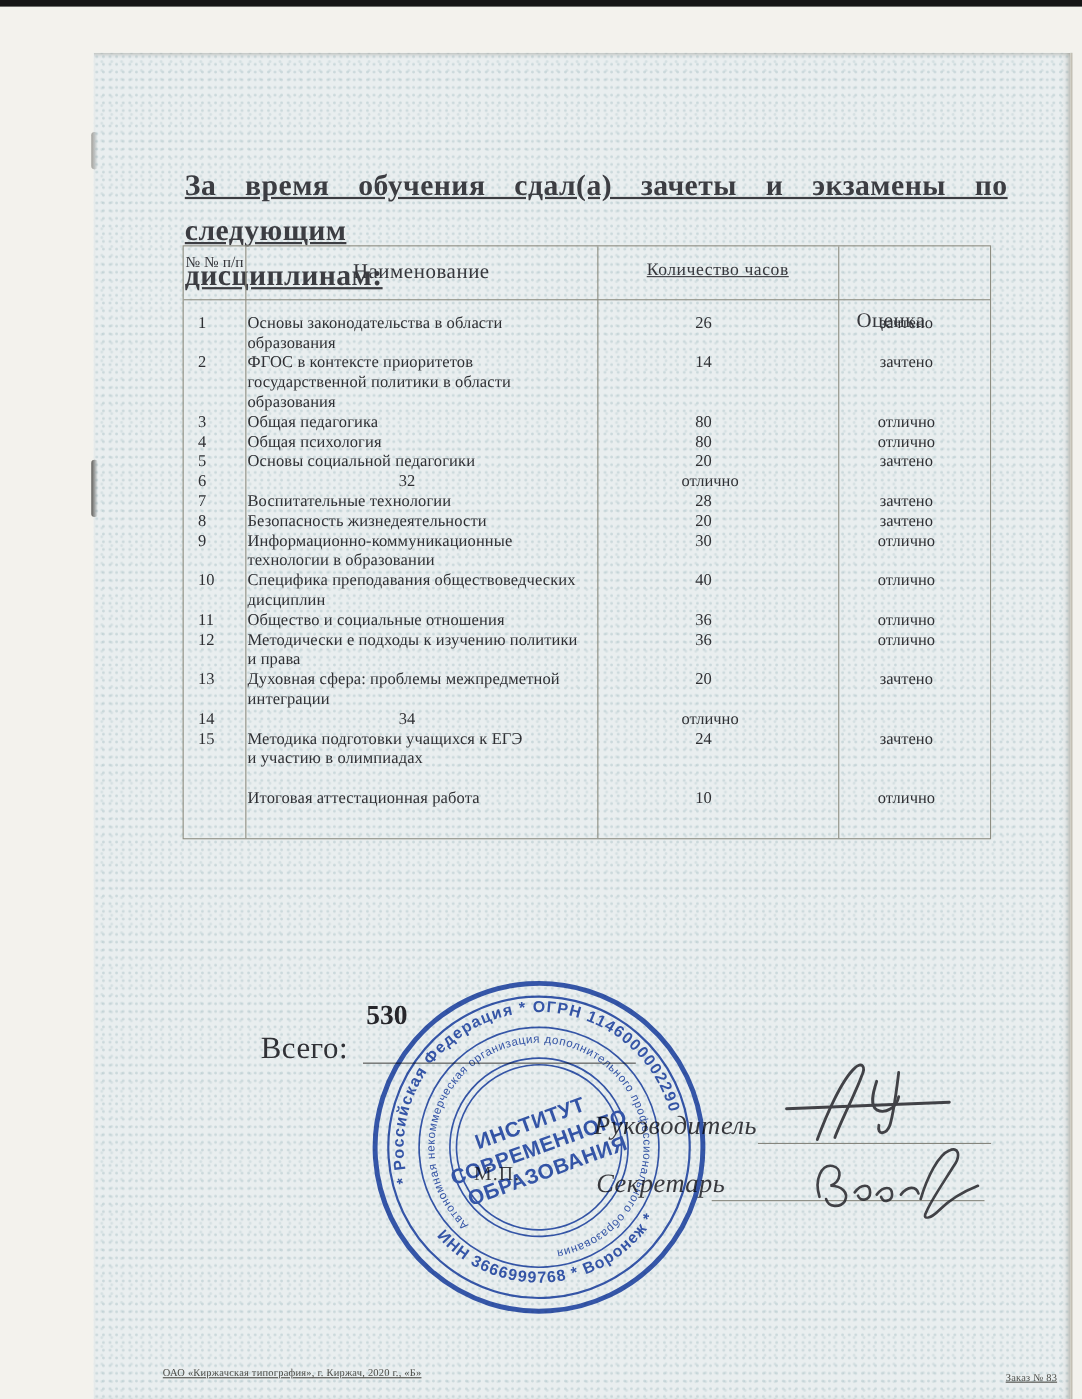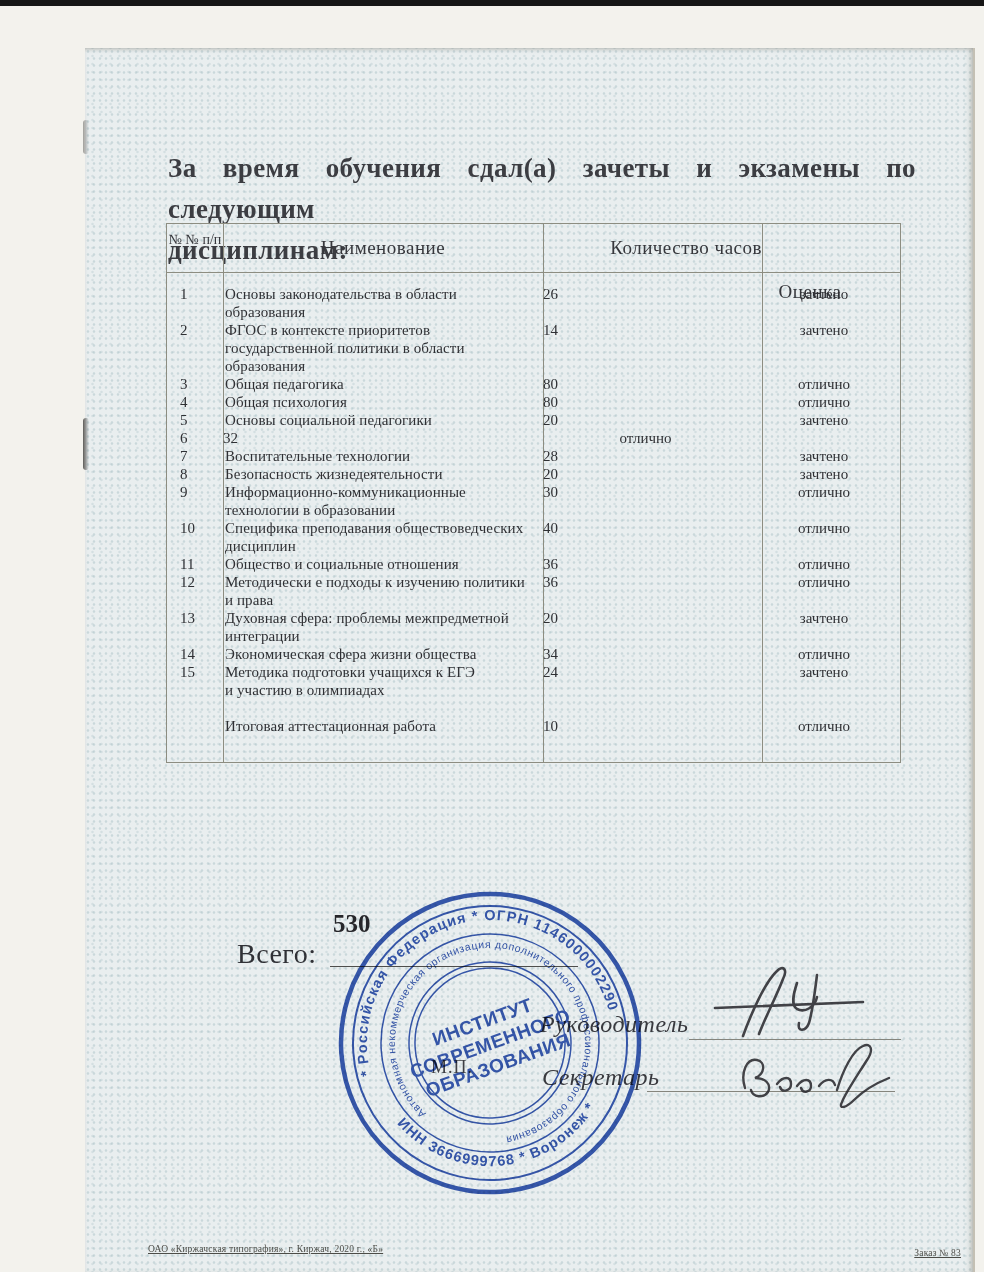--- a/index.html
+++ b/index.html
@@ -30,44 +30,44 @@
   .edge-curl {
     position:absolute; left:83px; top:418px; width:6px; height:52px;
     background:linear-gradient(to right, rgba(40,40,38,.75), rgba(40,40,38,0));
     border-radius:3px;
   }
   .edge-curl2 { top:120px; height:34px; opacity:.55; }
 
   .heading {
     position:absolute; left:83px; top:100px; width:748px;
     font-size:27px; line-height:41px; font-weight:bold;
-    color:#3c3d42; letter-spacing:.4px;
+    color:#3c3d42; letter-spacing:.4px;text-decoration:underline;
   }
   .heading .l1 { text-align:justify; text-align-last:justify; }
 
   
   .tframe {
     position:absolute; left:81px; top:175px; width:735px; height:540px;
     border:1px solid #8d8d81;
   }
   .vline { position:absolute; top:0; bottom:0; width:1px; background:#8d8d81; }
   .v1 { left:56px; } .v2 { left:376px; } .v3 { left:595px; }
   .hline { position:absolute; left:0; right:0; top:48px; height:1px; background:#8d8d81; }
   .th { position:absolute; color:#36373c; }
   .th-num { left:0; top:8px; width:56px; text-align:center; font-size:14px; line-height:15px; }
   .th-name { left:56px; top:13px; width:320px; text-align:center; font-size:19px; letter-spacing:.5px; }
-  .th-hours { left:376px; top:13px; width:219px; text-align:right; font-size:19px; letter-spacing:.5px; }
+  .th-hours { left:376px; top:13px; width:219px; text-align:center; font-size:16px; letter-spacing:.5px;text-decoration:underline; }
   .th-grade { left:573px; top:13px; width:140px; text-align:center; font-size:19px; letter-spacing:.5px;margin-top:44px; }
 
   .rows { position:absolute; left:0; top:61px; width:733px; font-size:15px; line-height:18px; color:#2f3034; }
   .row { display:grid; grid-template-columns:56px 320px 219px 138px; }
   .row.final { margin-top:18px; }
   .c-num   { padding-left:13px; }
   .c-name  { padding-left:2px; white-space:pre-line; letter-spacing:.1px; }
-  .c-hours { padding-right:26px; }
+  .c-hours { text-align:center; padding-right:26px; }
   .c-grade { text-align:center; padding-right:14px; }
 
   
   .vsego { position:absolute; left:152px; top:890px; font-size:28px; letter-spacing:.5px; color:#303136; }
   .total-value { position:absolute; left:248px; top:862px; font-size:25px; font-weight:bold; color:#26262a; }
   .total-line { position:absolute; left:245px; top:918px; width:248px; border-top:1.2px solid #4e4e4c; }
 
   .mp { position:absolute; left:346px; top:997px; font-size:18px; color:#3e3f44; letter-spacing:1px;margin-top:12px; }
 
   .sig-label { position:absolute; font-size:24px; font-style:italic; color:#38393e; letter-spacing:.5px;margin-left:19px; }
@@ -200,21 +200,20 @@
       </div>
       <div class="row">
         <div class="c-num">13</div>
         <div class="c-name">Духовная сфера: проблемы межпредметной
 интеграции</div>
         <div class="c-hours">20</div>
         <div class="c-grade">зачтено</div>
       </div>
       <div class="row">
         <div class="c-num">14</div>
-        <div class="c-name">Экономическая сфера жизни общества</div>
         <div class="c-hours">34</div>
         <div class="c-grade">отлично</div>
       </div>
       <div class="row">
         <div class="c-num">15</div>
         <div class="c-name">Методика подготовки учащихся к ЕГЭ
 и участию в олимпиадах</div>
         <div class="c-hours">24</div>
         <div class="c-grade">зачтено</div>
       </div>

